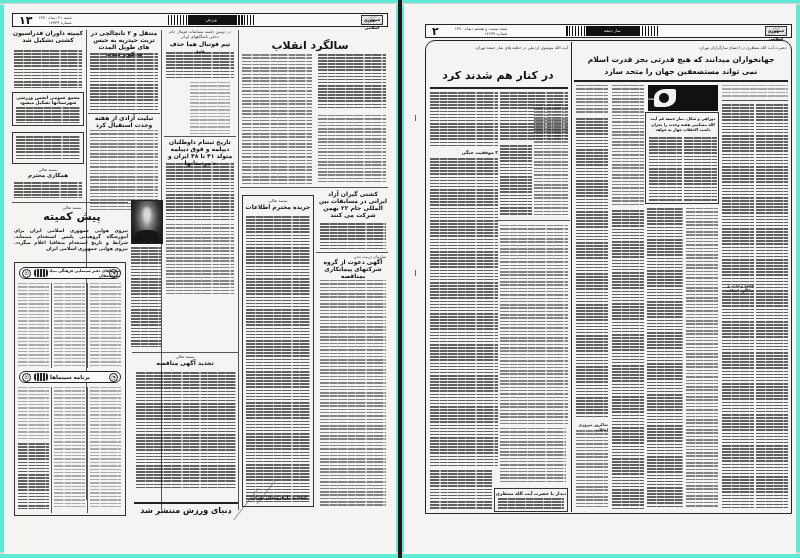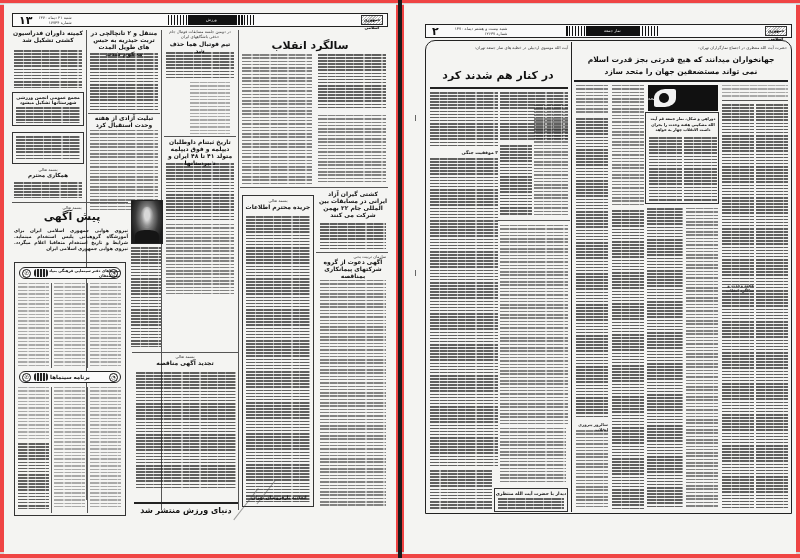--- a/index.html
+++ b/index.html
@@ -1,19 +1,19 @@
 <!DOCTYPE html>
 <html><head>
 <meta charset="utf-8">
 <style>
   * { box-sizing: border-box; margin: 0; padding: 0; }
   html, body { width: 800px; height: 558px; overflow: hidden; background: #e9e9e9; }
   body { font-family: "DejaVu Sans", sans-serif; color: #111; position: relative; }
 
-  .spread { position: absolute; inset: 0; background: #ef4444; text-decoration: underline; }
+  .spread { position: absolute; inset: 0; background: #5eead4; text-decoration: underline; }
   .page { position: absolute; top: 4px; bottom: 4px; background: #f4f4f2; }
   .page.left { left: 4px; width: 392px; }
   .page.right { left: 404px; width: 392px; }
   .gutter { position: absolute; left: 398px; top: 0; width: 4px; height: 558px; background: #1a1a1a; }
   .scanline { position: absolute; left: 0; width: 800px; height: 2px; background: #d6d6d6; }
 
   .header { position: absolute; height: 14px; border: 1px solid #222; background: #fafafa; display: flex; align-items: center; }
   .header .pgnum { font-family: "DejaVu Sans", sans-serif; font-weight: bold; font-size: 11px; padding: 0 6px; direction: rtl; }
   .header .meta { font-size: 4px; line-height: 5px; direction: rtl; text-align: right; color: #333; }
   .header .section { position: absolute; height: 10px; top: 1px; display: flex; align-items: center; }
@@ -141,21 +141,21 @@
   <div class="box" style="left:12px; top:132px; width:72px; height:32px;">
     <div class="textcol dense" style="left:3px; top:3px; width:64px; height:24px;"></div>
   </div>
   <div class="kicker" style="left:12px; top:167px; width:72px; text-align:center;">بسمه تعالی</div>
   <div class="hl" style="left:12px; top:172px; width:72px; font-size:5.5px;">همکاری محترم</div>
   <div class="textcol dense" style="left:14px; top:182px; width:68px; height:16px;"></div>
 
   <div class="rule-h" style="left:12px; top:202px; width:116px;"></div>
   <div>
     <div class="kicker" style="left:22px; top:205px; width:100px; text-align:center;">بسمه تعالی</div>
-    <div class="hl" style="left:22px; top:211px; width:100px; font-size:11px;">پیش آگهی</div>
+    <div class="hl" style="left:22px; top:211px; width:100px; font-size:11px;">پیش کمیته</div>
     <div class="hl" style="left:14px; top:228px; width:114px; font-size:4.6px; text-align:justify; line-height:6px; font-weight:bold;">نیروی هوایی جمهوری اسلامی ایران برای آموزشگاه گروهبانی پلیس استخدام مینماید. شرایط و تاریخ استخدام متعاقبا اعلام میگردد. نیروی هوایی جمهوری اسلامی ایران</div>
   </div>
 
   <div class="box" style="left:14px; top:262px; width:112px; height:254px; border-width:1.5px;">
     <div class="cinema-head" style="left:4px; top:4px; width:102px;">
       <span class="ic" style="left:2px;">✆</span>
       <span class="reel"></span>
       <span style="font-size:3.8px;margin-left:14px;">سینماهای دفتر سینمایی فرهنگی بنیاد مستضعفان</span>
       <span class="ic" style="right:2px;">◔</span>
     </div>

